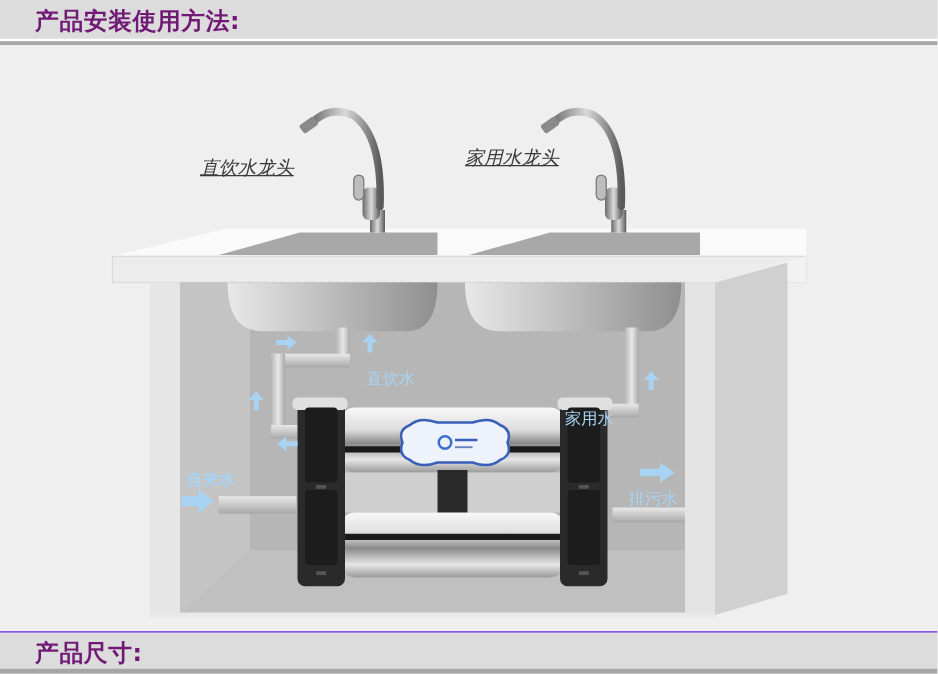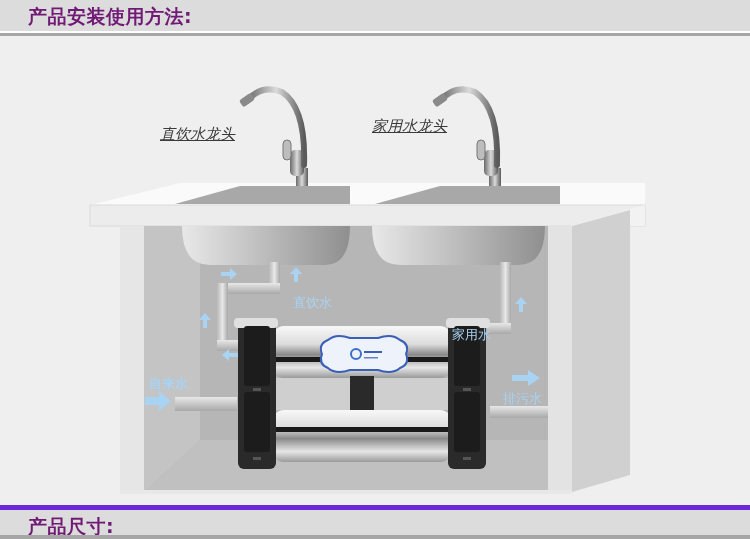--- a/index.html
+++ b/index.html
@@ -13,21 +13,21 @@
     background: #dcdcdc;
   }
   .section-bar .title {
     position: absolute; left: 28px;
     font-size: 19px; font-weight: bold; color: #701a75;
     letter-spacing: 0.5px;
   }
   .bar-top { top: 0; height: 31px; border-bottom: 2px solid #fff; }
   .bar-top .title { top: 4px; }
   .rule-top { position: absolute; top: 33px; left: 0; width: 750px; height: 3px; background: #a6a6a6; }
-  .bar-bottom { top: 505px; height: 30px; border-top: 5px solid #6d28d9; text-align: right; }
+  .bar-bottom { top: 505px; height: 30px; border-top: 1px solid #6d28d9; text-align: right; }
   .bar-bottom .title { top: 4px; }
   .rule-bottom { position: absolute; top: 535px; left: 0; width: 750px; height: 4px; background: #a6a6a6; }
 
   .scene { position: absolute; left: 0; top: 36px; width: 750px; height: 468px; }
 
   .label {
     position: absolute; font-size: 14px; white-space: nowrap;
   }
   .faucet-label { color: #3a3a3a; font-style: italic; font-size: 15px; text-decoration: underline; }
   .water-label { color: #a9d3f2; font-size: 13px; }

